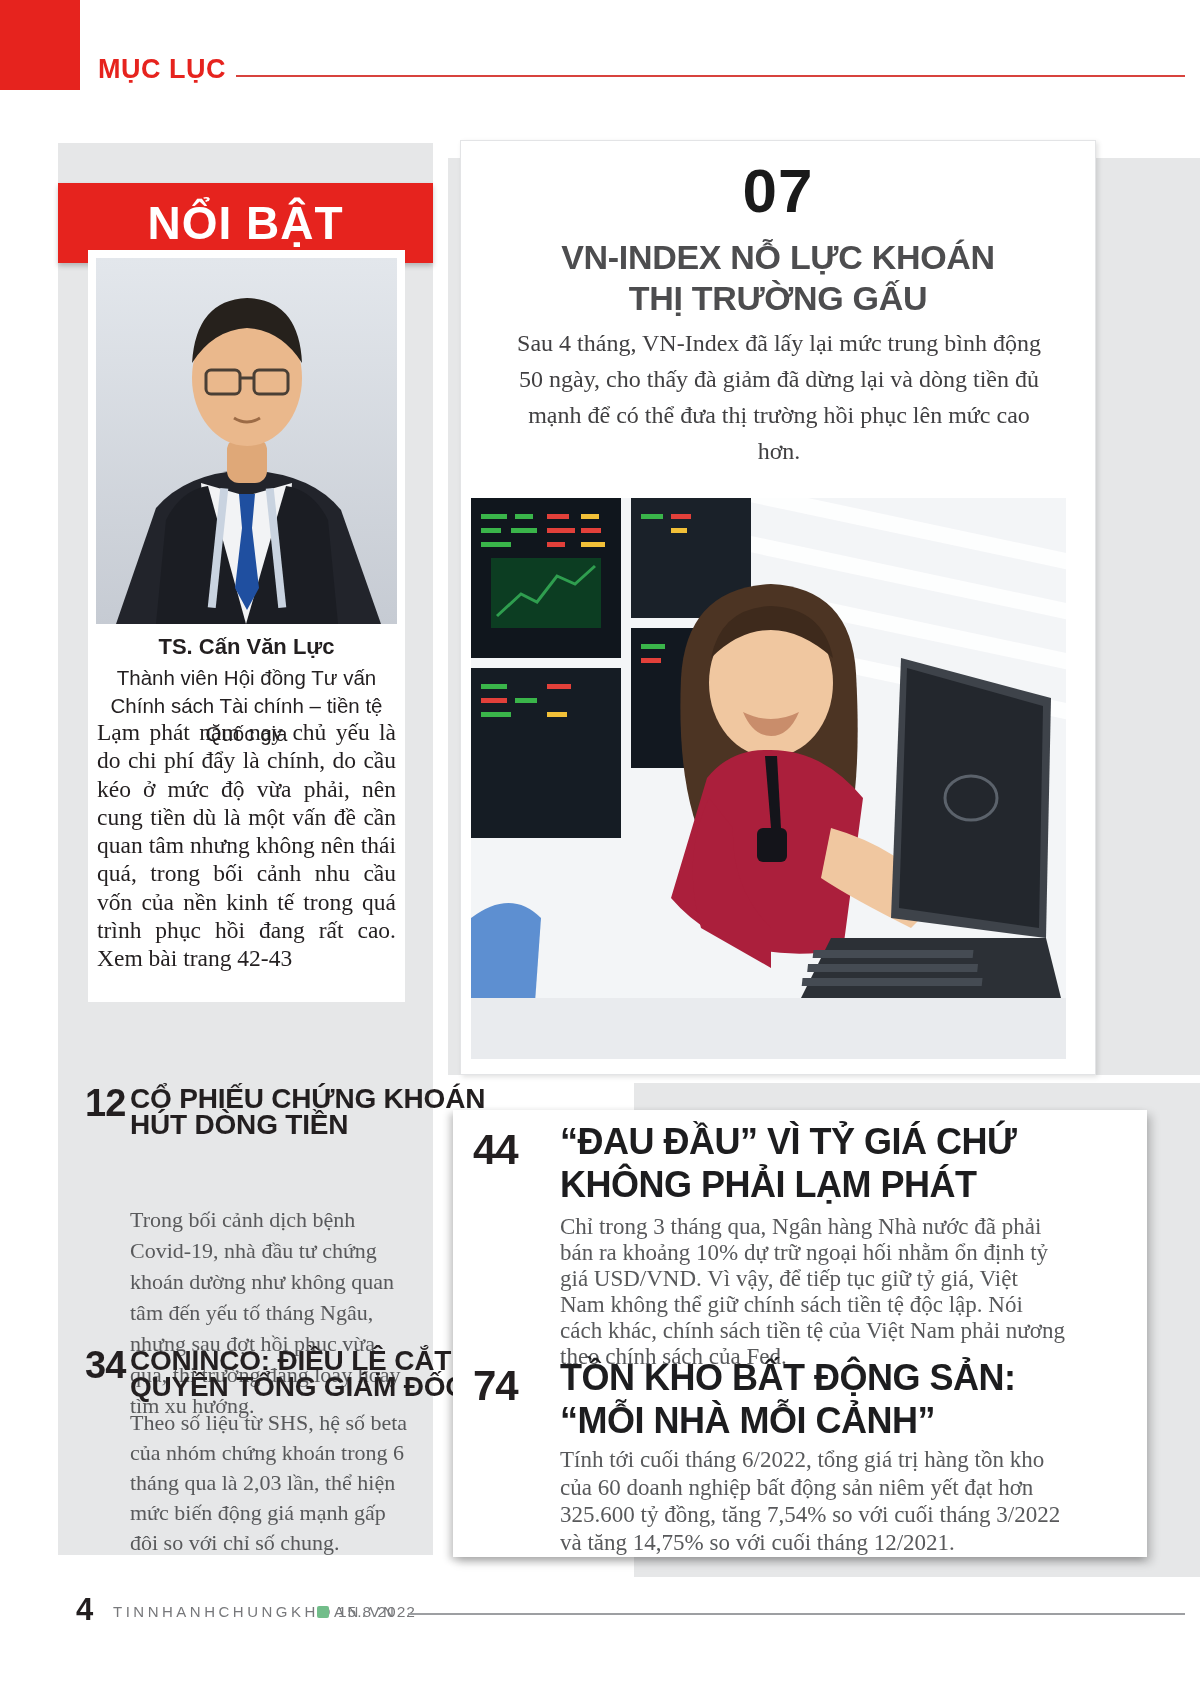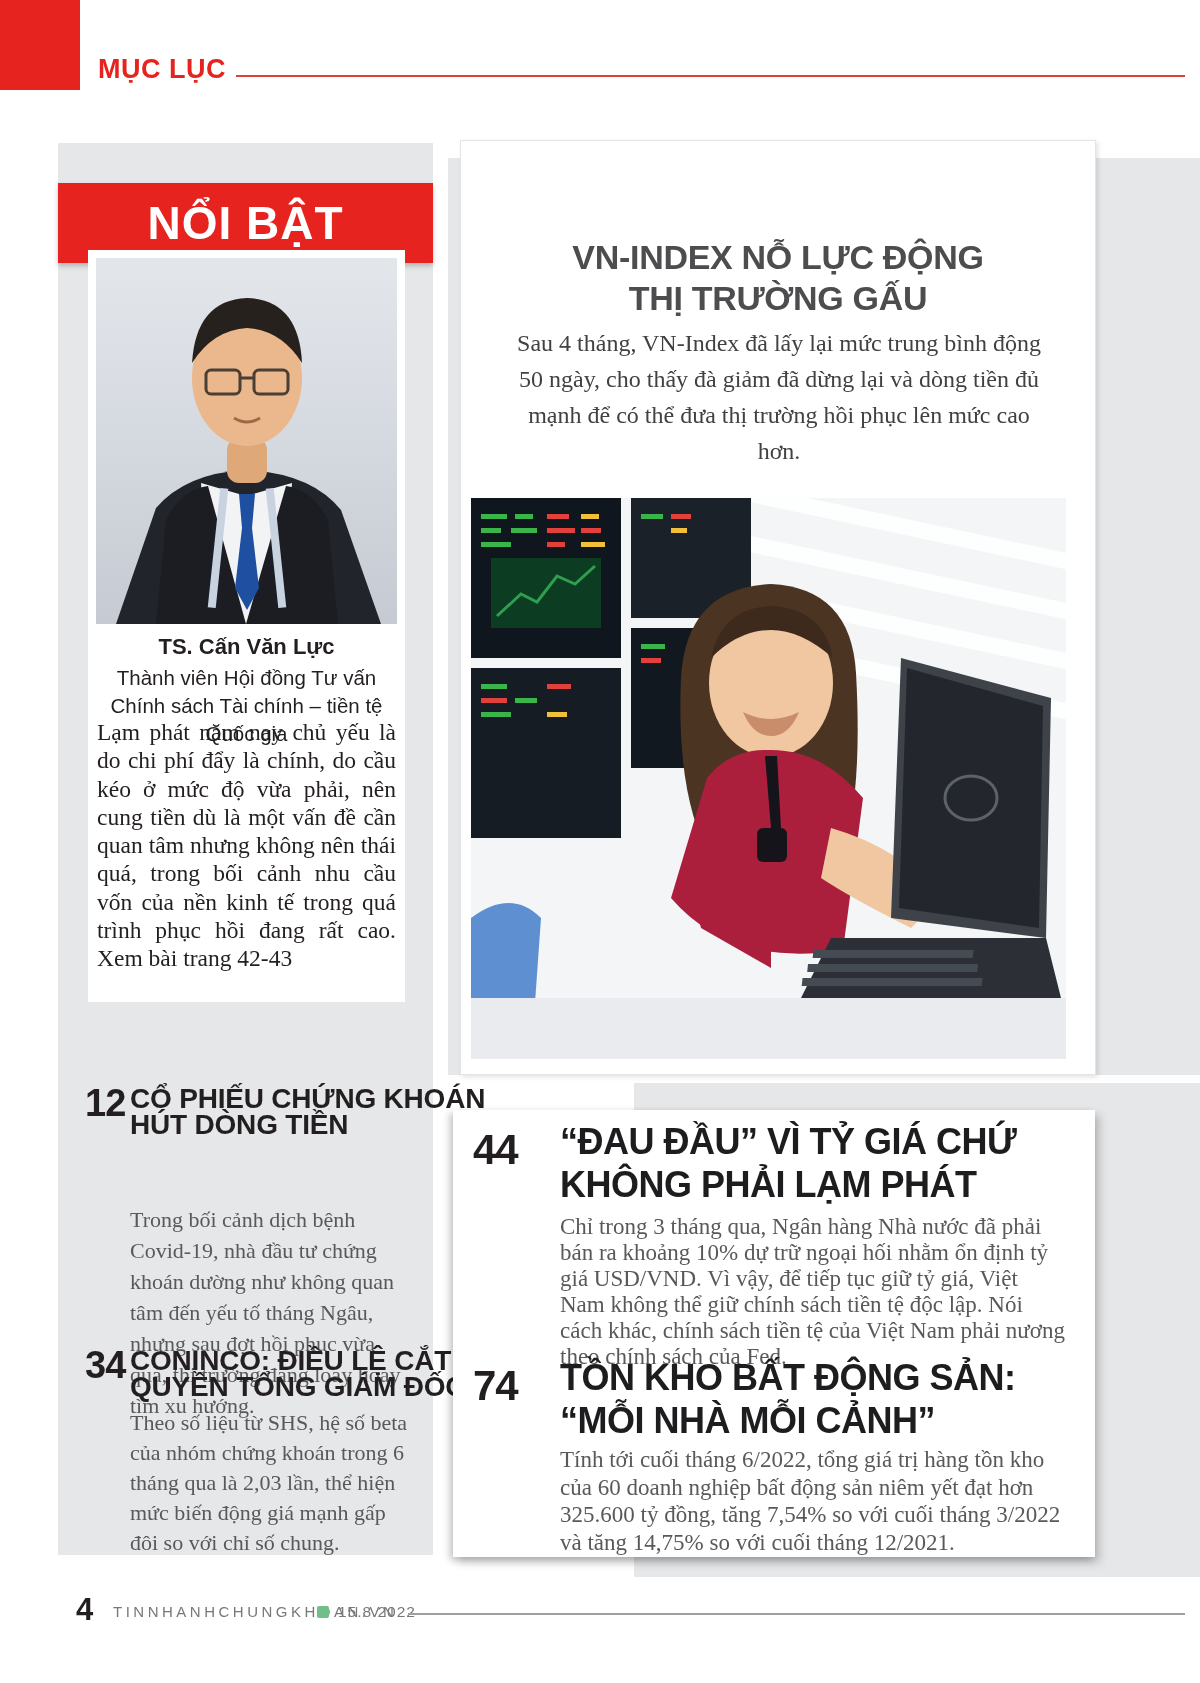--- a/index.html
+++ b/index.html
@@ -40,21 +40,21 @@
      border:1px solid #e3e4e6;box-sizing:border-box;box-shadow:2px 2px 5px rgba(0,0,0,.12);}
   .lead-num{position:absolute;left:0;top:14px;width:100%;text-align:center;
      font-size:62px;font-weight:800;color:#1a1a1a;letter-spacing:1px;}
   .lead-title{position:absolute;left:0;top:96px;width:100%;text-align:center;
      font-size:34px;line-height:41px;font-weight:800;color:#4d4d4f;white-space:pre-line;
      letter-spacing:-0.3px;margin:0;}
   .lead-summary{position:absolute;left:48px;top:184px;width:540px;text-align:center;
      font-family:"Liberation Serif",serif;font-size:24px;line-height:36px;color:#414042;margin:0;}
   .lead-photo{position:absolute;left:10px;top:357px;width:595px;height:561px;display:block;}
 
-  .story-card{left:453px;top:1110px;width:642px;height:447px;background:#fff;
+  .story-card{left:453px;top:1110px;width:694px;height:447px;background:#fff;
      box-shadow:-4px 3px 7px rgba(0,0,0,.18), 4px 5px 9px rgba(0,0,0,.22);}
   .story-num{position:absolute;left:20px;font-size:42px;font-weight:800;color:#231f20;letter-spacing:-1px;}
   .story-title{position:absolute;left:107px;font-size:36px;line-height:43px;font-weight:800;
      color:#1d1d1f;white-space:pre-line;letter-spacing:-0.5px;margin:0;}
   .story-summary{position:absolute;left:107px;width:505px;font-family:"Liberation Serif",serif;
      color:#58595b;margin:0;}
 
   
   .footer-num{left:76px;top:1592px;font-size:31px;font-weight:600;color:#231f20;}
   .footer-site{left:113px;top:1603px;font-size:15px;letter-spacing:3.5px;color:#77787b;font-weight:500;}
@@ -120,21 +120,22 @@
     <div class="abs toc-item-num" style="left:85px;top:1344px;">34</div>
     <h3 class="abs left-item-title" style="left:130px;top:1348px;margin:0;">CONINCO: ĐIỀU LỆ CẮT
 QUYỀN TỔNG GIÁM ĐỐC</h3>
     <p class="abs left-item-summary" style="left:130px;top:1408px;width:278px;margin:0;line-height:30px;">Theo số liệu từ SHS, hệ số beta của nhóm chứng khoán trong 6 tháng qua là 2,03 lần, thể hiện mức biến động giá mạnh gấp đôi so với chỉ số chung.</p>
   </div>
 
   <div class="abs backdrop-a"></div>
   <div class="abs backdrop-b"></div>
 
   <div class="abs lead-card">
-    <h1 class="lead-title">VN-INDEX NỖ LỰC ĐỘNG
+    <div class="lead-num">07</div>
+    <h1 class="lead-title">VN-INDEX NỖ LỰC KHOÁN
 THỊ TRƯỜNG GẤU</h1>
     <p class="lead-summary">Sau 4 tháng, VN-Index đã lấy lại mức trung bình động 50 ngày, cho thấy đà giảm đã dừng lại và dòng tiền đủ mạnh để có thể đưa thị trường hồi phục lên mức cao hơn.</p>
     <svg class="lead-photo" viewBox="0 0 595 561" preserveAspectRatio="none">
       <rect width="595" height="561" fill="#f3f5f7"></rect>
 
       <g fill="#ffffff" opacity="0.9">
         <rect x="250" y="20" width="360" height="16" transform="rotate(12 430 28)"></rect>
         <rect x="240" y="70" width="380" height="16" transform="rotate(12 430 78)"></rect>
         <rect x="230" y="120" width="400" height="16" transform="rotate(12 430 128)"></rect>
         <rect x="220" y="170" width="420" height="16" transform="rotate(12 430 178)"></rect>

